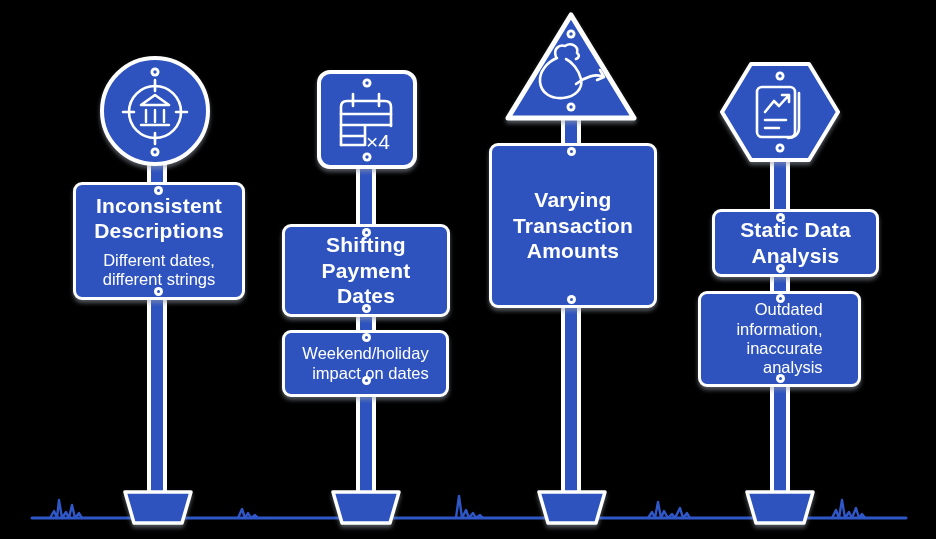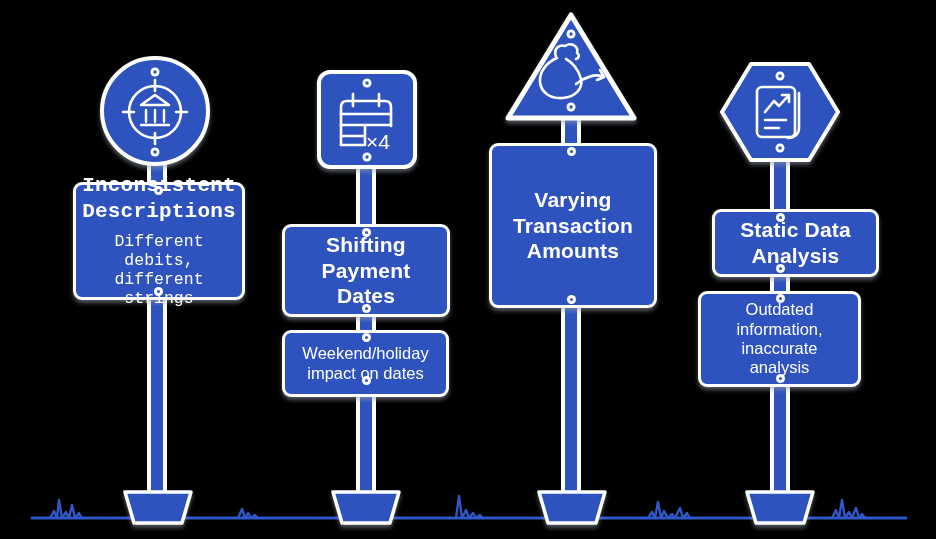--- a/index.html
+++ b/index.html
@@ -37,21 +37,21 @@
     text-align:center;z-index:4;padding:20px 4px;
   }
   .sign-title{
     font-weight:700;font-size:21px;line-height:1.22;
     white-space:pre-line;letter-spacing:0.2px;
   }
   .sign-subtitle{
     font-weight:400;font-size:16.5px;line-height:1.17;
     white-space:pre-line;margin-top:7px;
   }
-  .sign-subtitle.only{margin-top:0;}
+  .sign-subtitle.only{margin-top:0;text-align:right;}
   .screw{
     position:absolute;width:9px;height:9px;border-radius:50%;
     background:var(--outline-white);z-index:5;
   }
   .screw::after{
     content:"";position:absolute;left:3px;top:3px;width:3px;height:3px;
     border-radius:50%;background:var(--primary-blue);
   }
 </style>
 </head>
@@ -165,24 +165,24 @@
         <g>
           <circle class="screw-svg-outer" cx="780" cy="76" r="4.5"></circle>
           <circle class="screw-svg-inner" cx="780" cy="76" r="1.7"></circle>
           <circle class="screw-svg-outer" cx="780" cy="148" r="4.5"></circle>
           <circle class="screw-svg-inner" cx="780" cy="148" r="1.7"></circle>
         </g>
       </g>
     </g>
   </svg>
 
-  <div class="sign" style="left:73px;top:182px;width:172px;height:118px;font-family:Liberation Mono, monospace;">
+  <div class="sign" style="left:73px;top:182px;width:172px;height:118px;">
     <div class="sign-title">Inconsistent
 Descriptions</div>
-    <div class="sign-subtitle">Different debits,
+    <div class="sign-subtitle">Different dates,
 different strings</div>
   </div>
   <div class="screw" style="left:154px;top:186px;"></div>
   <div class="screw" style="left:154px;top:287px;"></div>
 
   <div class="sign" style="left:282px;top:224px;width:168px;height:93px;">
     <div class="sign-title">Shifting
 Payment
 Dates</div>
   </div>

